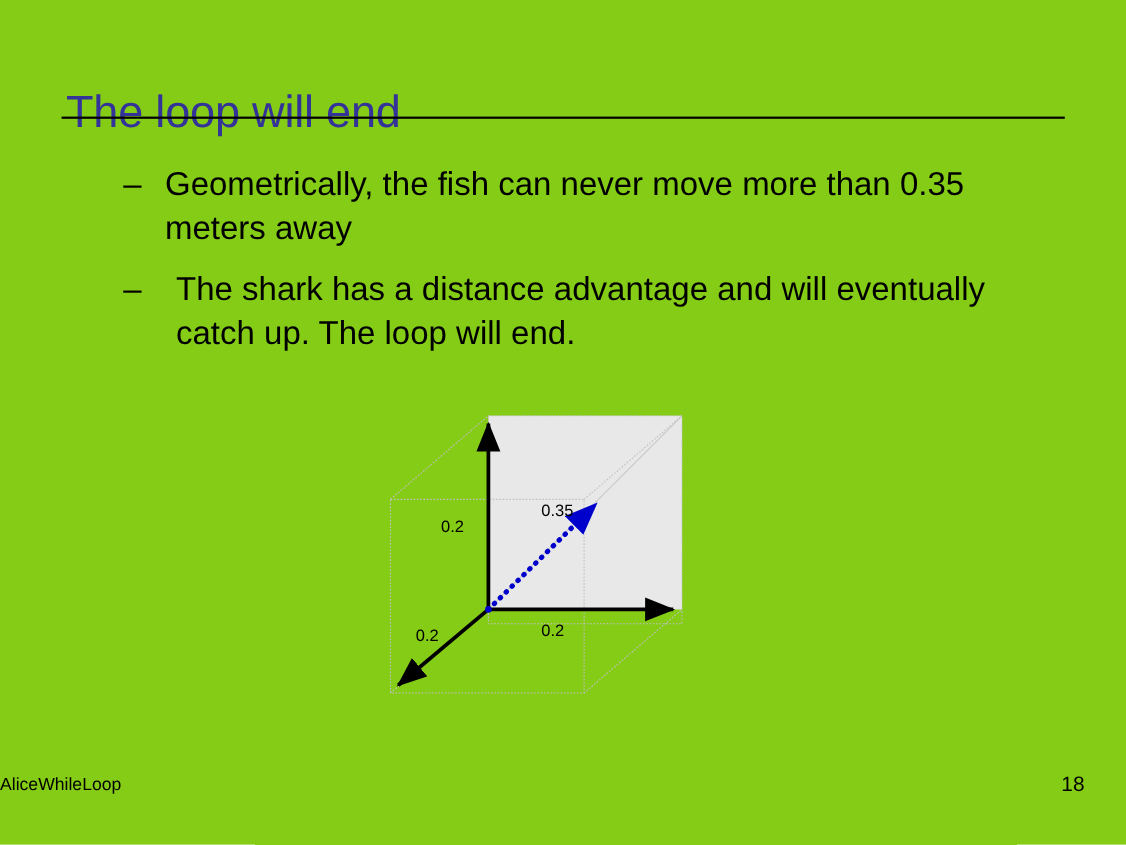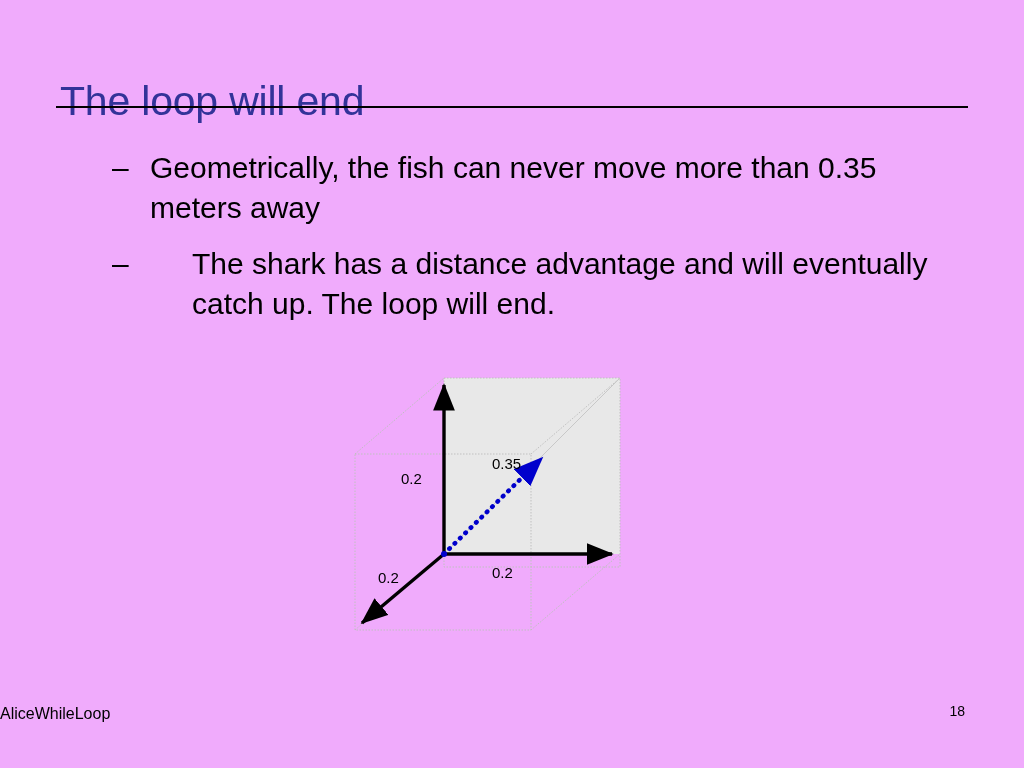--- a/index.html
+++ b/index.html
@@ -9,21 +9,21 @@
     background: #ffffff;
   }
   body {
     font-family: "Liberation Sans", sans-serif;
     -webkit-font-smoothing: antialiased;
   }
   #slide {
     position: relative;
     width: 1024px;
     height: 768px;
-    background: #f0abfc;
+    background: #84cc16;
     overflow: hidden;
   }
 
   
   #slide-title {
     position: absolute;
     left: 60px;
     top: 50px;
     width: 900px;
     font-size: 41px;
@@ -65,21 +65,21 @@
     top: 0;
     font-size: 30px;
     line-height: 40px;
     color: #000000;
   }
   .bullet .btext {
     display: block;
   }
   #bullet-1 .btext { max-width: 800px; }
   #bullet-2 { padding-left: 48px; }
-  #bullet-2 .btext { max-width: 760px; margin-left: 32px; }
+  #bullet-2 .btext { max-width: 760px; }
 
   
   #diagram {
     position: absolute;
     left: 340px;
     top: 365px;
     width: 300px;
     height: 285px;
   }
   #diagram svg {
@@ -96,23 +96,23 @@
     position: absolute;
     left: 0;
     top: 705px;
     width: 1024px;
     text-align: left;
     font-size: 16px;
     color: #000000;
   }
   #page-number {
     position: absolute;
-    right: 59px;
+    right: 38px;
     top: 703px;
-    font-size: 14px;
+    font-size: 19px;
     color: #000000;
   }
 </style>
 </head>
 <body>
 
 <div id="slide">
 
   <h1 id="slide-title">The loop will end</h1>
 

